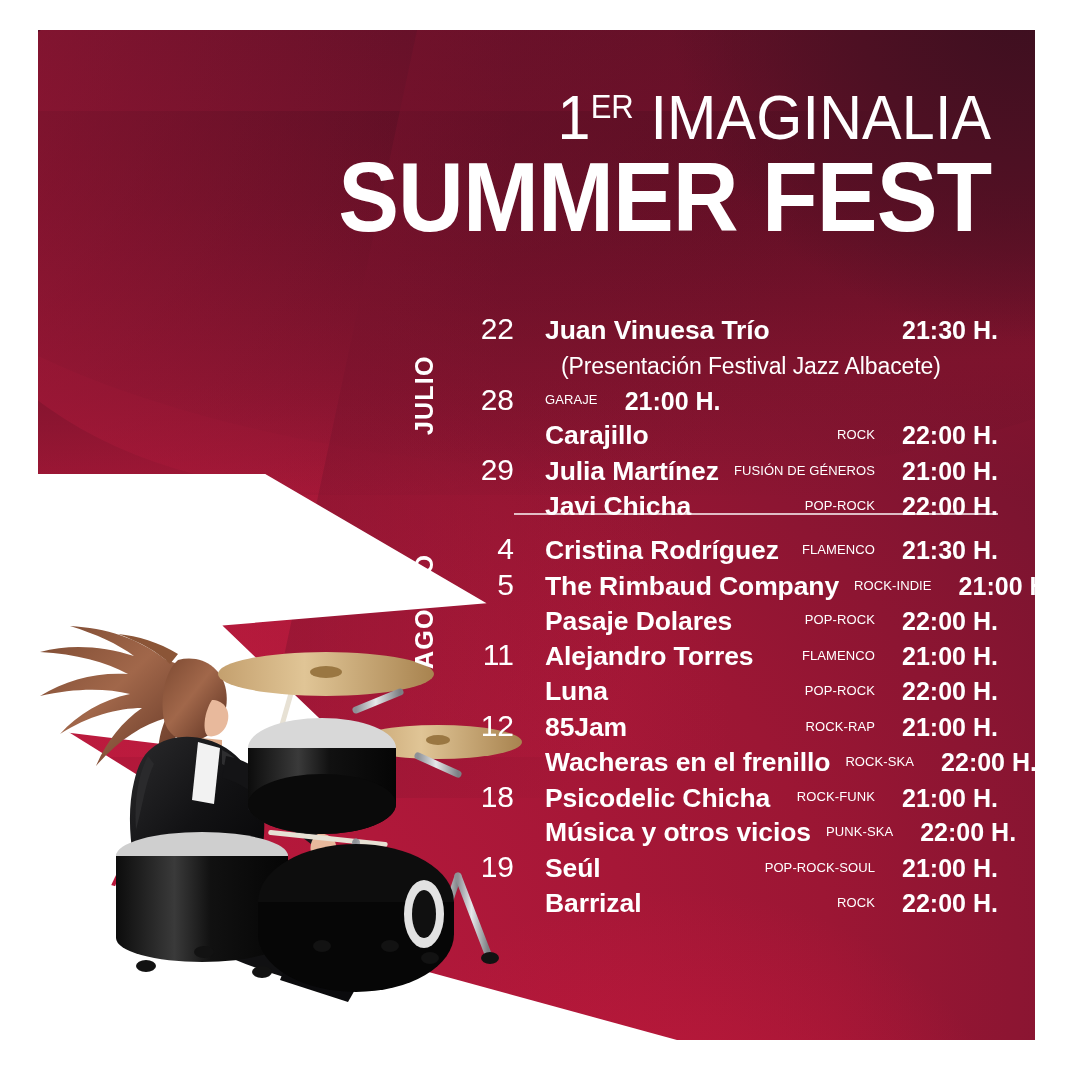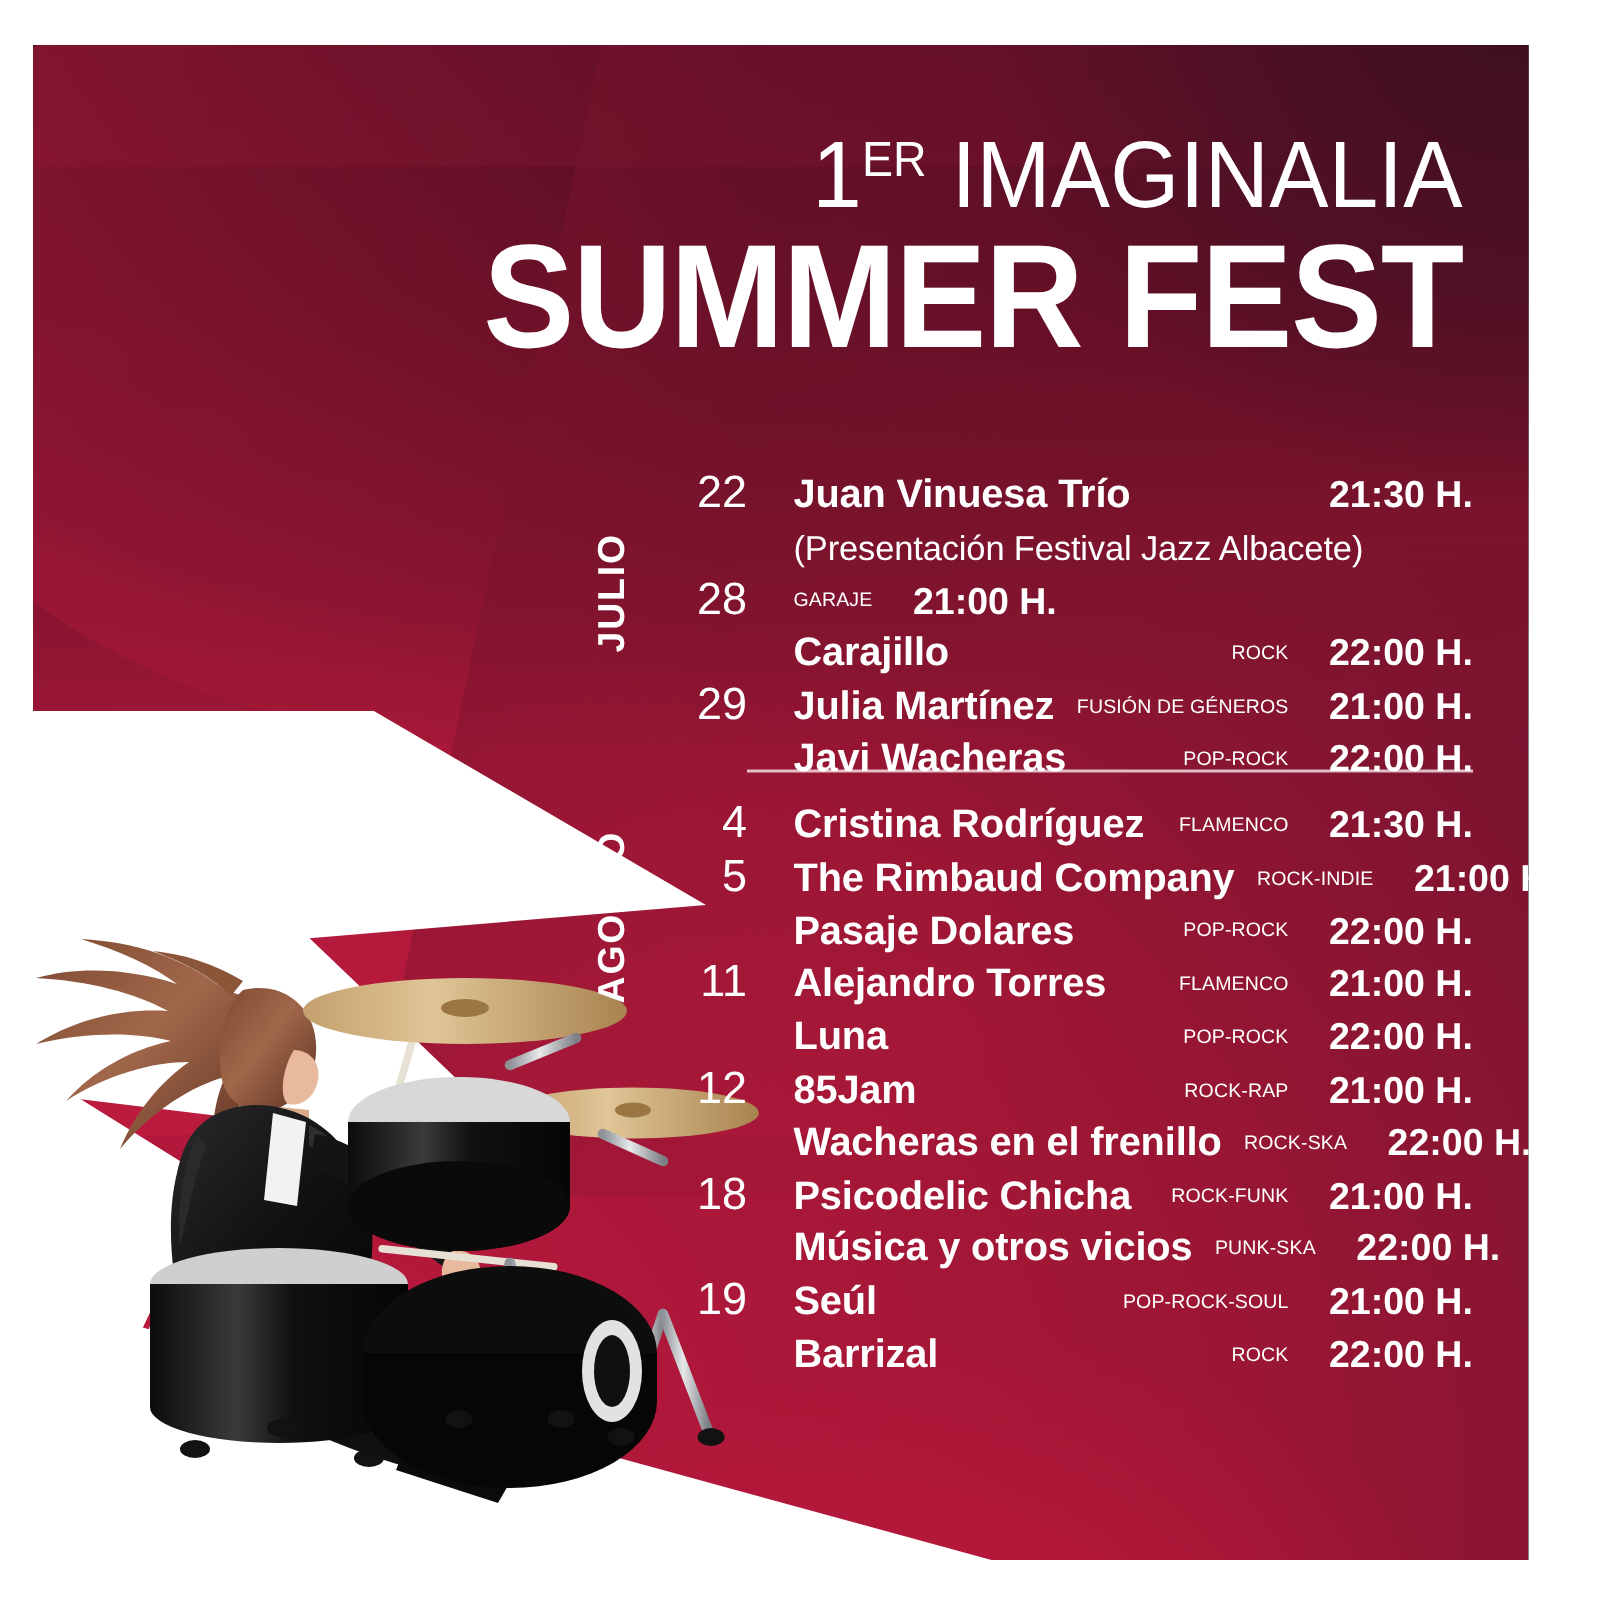--- a/index.html
+++ b/index.html
@@ -1,23 +1,23 @@
 <!DOCTYPE html>
 <html><head>
 <meta charset="utf-8">
 <style>
   html,body{margin:0;padding:0;background:#ffffff;}
   body{width:1080px;height:1080px;overflow:hidden;font-family:"Liberation Sans",sans-serif;}
 
   #poster{
     position:absolute;
-    left:22px; top:30px;
+    left:38px; top:30px;
     width:997px; height:1010px;
     overflow:hidden;
-    background:#14532d;
+    background:#0f766e;
   }
 
   
   .bg-base{position:absolute;inset:0;
     background:
       radial-gradient(150% 120% at 8% 96%, #c1173c 0%, #b0183a 22%, #9c1634 48%, #7d1430 72%, #5d1026 100%);
   }
   .bg-dark-top{position:absolute;left:0;top:0;width:100%;height:46%;
     background:linear-gradient(178deg,#5e1027 0%,#6e1129 36%,#85142f 72%,rgba(140,21,50,0) 100%);
   }
@@ -88,21 +88,21 @@
     background:rgba(255,255,255,.72);}
 
   .row{display:flex;align-items:baseline;column-gap:15px;margin-bottom:0;}
   .day{width:52px;flex:0 0 52px;text-align:right;padding-right:16px;
     font-size:30px;font-weight:400;line-height:1.16;
     font-family:"Liberation Sans Narrow","Liberation Sans",sans-serif;}
   .day.blank{visibility:hidden;}
   .act{flex:1 1 auto;font-size:26.5px;font-weight:700;line-height:1.16;
     letter-spacing:-.1px;white-space:nowrap;
     font-family:"Liberation Sans Narrow","Liberation Sans",sans-serif;}
-  .act.sub{font-weight:400;font-size:23px;}
+  .act.sub{font-weight:400;font-size:23px;margin-left:16px;}
   .genre{flex:0 0 auto;text-align:right;font-size:13px;font-weight:400;
     letter-spacing:.1px;padding-right:12px;align-self:center;white-space:nowrap;
     font-family:"Liberation Sans Narrow","Liberation Sans",sans-serif;}
   .time{flex:0 0 96px;text-align:left;font-size:25px;font-weight:700;
     line-height:1.16;white-space:nowrap;
     font-family:"Liberation Sans Narrow","Liberation Sans",sans-serif;}
   .time.blank{visibility:hidden;}
   .entry{margin-bottom:1px;}
 </style>
 </head>
@@ -287,21 +287,21 @@
         </div>
         <div class="entry">
           <div class="row">
             <div class="day">29</div>
             <div class="act">Julia Martínez</div>
             <div class="genre">FUSIÓN DE GÉNEROS</div>
             <div class="time">21:00 H.</div>
           </div>
           <div class="row">
             <div class="day blank">29</div>
-            <div class="act">Javi Wacheras</div>
+            <div class="act">Javi Chicha</div>
             <div class="genre">POP-ROCK</div>
             <div class="time">22:00 H.</div>
           </div>
         </div>
       </div>
     <div class="group" id="group-agosto">
         <div class="entry">
           <div class="row">
             <div class="day">4</div>
             <div class="act">Cristina Rodríguez</div>

